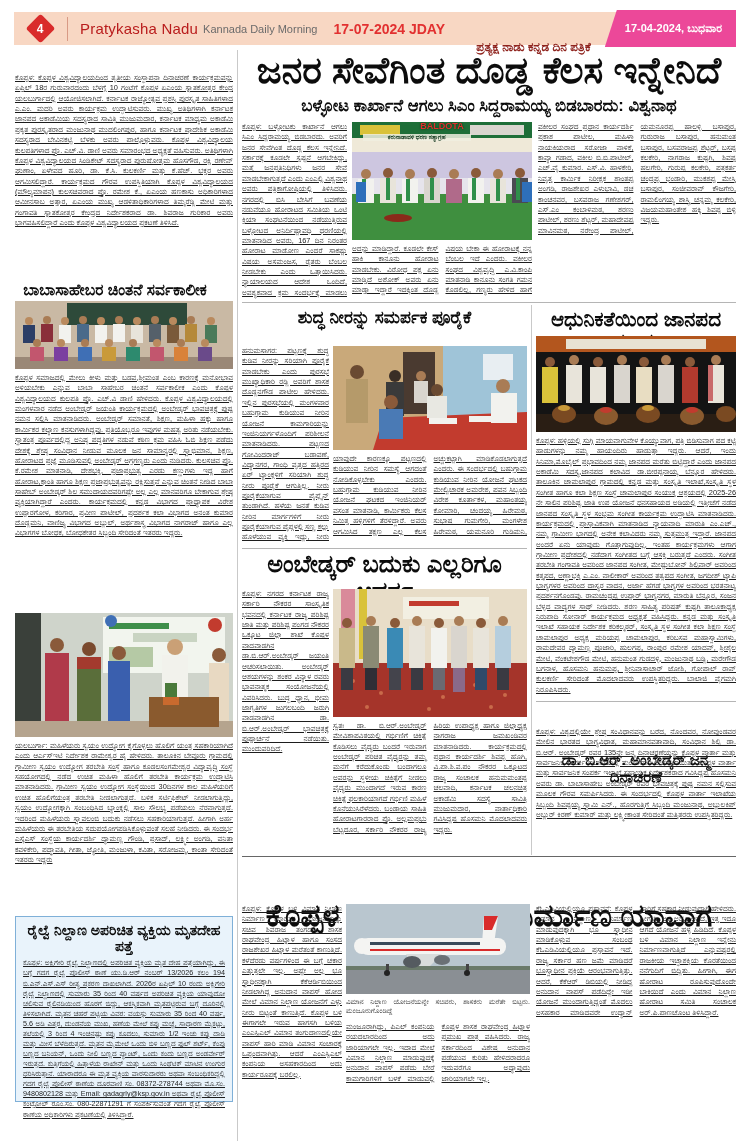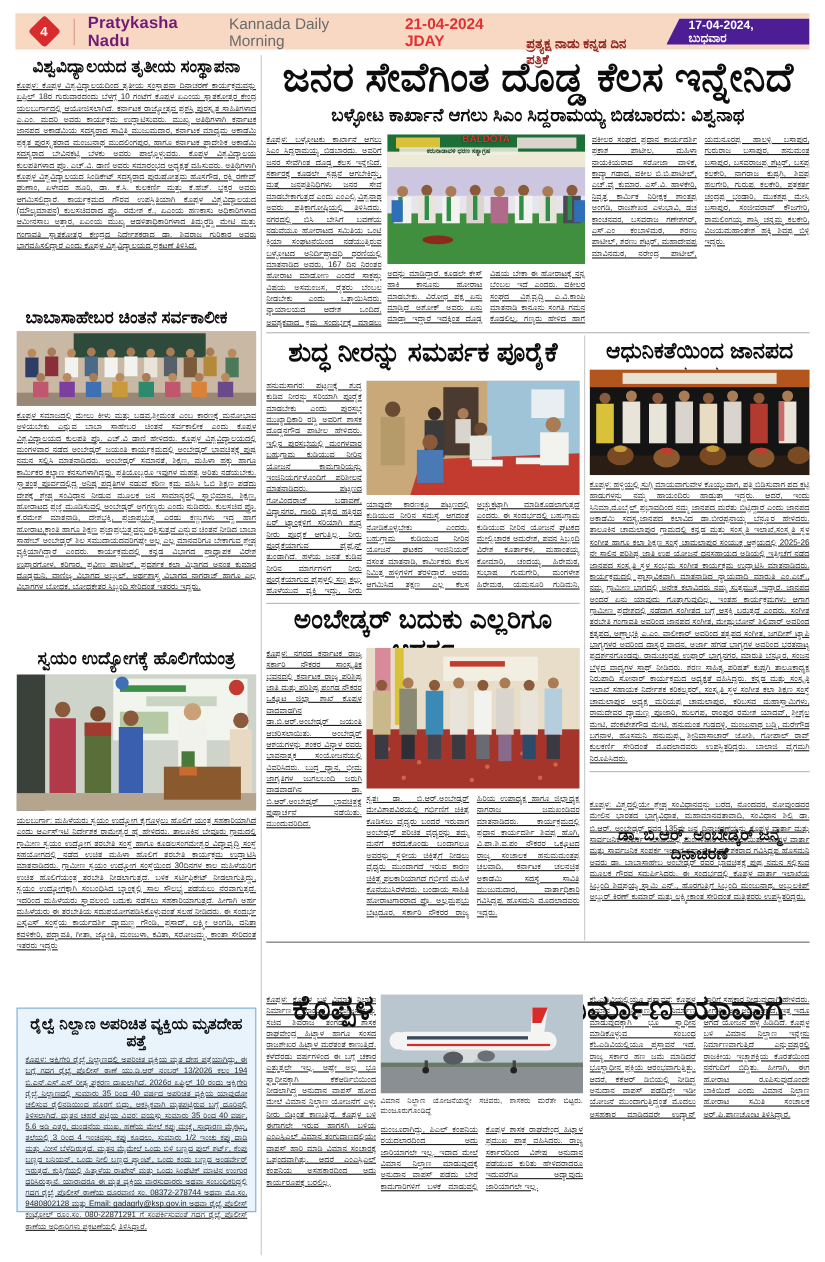--- a/index.html
+++ b/index.html
@@ -7,25 +7,25 @@
   body { font-family:"Liberation Sans","DejaVu Sans",sans-serif; }
   #page { position:relative; width:750px; height:1147px; background:#fff; overflow:hidden; }
 
   
   .masthead { position:absolute; left:14px; top:12px; width:722px; height:33px;
     background:#f8d7c3; display:flex; align-items:center; }
   .logo-diamond { width:21px; height:21px; background:#d92b2b; transform:rotate(45deg);
     margin-left:16px; display:flex; align-items:center; justify-content:center; border-radius:3px; }
   .logo-diamond span { transform:rotate(-45deg); color:#fff; font-weight:bold; font-size:12px; }
   .mast-div { width:1px; height:24px; background:#d89a85; margin:0 12px 0 16px; }
-  .paper-name { font-size:15px; font-weight:bold; color:#701a75; letter-spacing:.2px; }
-  .paper-sub { font-size:14px; color:#6b6b6b; margin-left:5px; }
+  .paper-name { font-size:15px; font-weight:normal; color:#b91c1c; letter-spacing:.2px; }
+  .paper-sub { font-size:11px; color:#6b6b6b; margin-left:5px; }
   .edition-date { font-size:14px; font-weight:bold; color:#e23030; margin-left:16px; }
   .kn-title { font-size:12px; font-weight:bold; color:#8f231d; margin-left:auto; margin-right:14px;margin-top:36px; }
-  .date-banner { height:24px; background:#4c1d95; color:#fff; font-weight:bold; font-size:11px;
+  .date-banner { height:37px; background:#ec4899; color:#fff; font-weight:bold; font-size:11px;
     display:flex; align-items:center; padding:0 14px 0 20px; margin-right:0;
     clip-path:polygon(12px 0,100% 0,100% 100%,0 100%); }
 
   .vline { position:absolute; width:1px; background:#c9c9c9; }
   .hline { position:absolute; height:1px; background:#b5b5b5; }
 
   .headline { font-weight:bold; color:#0c0c0c; line-height:1.12; text-align:center; }
   .body-txt { font-size:7.4px; line-height:1.4; color:#1d1d1d; text-align:justify;
     overflow:hidden; word-break:break-word;text-decoration:underline; }
   .cols2 { column-count:2; column-gap:7px; }
@@ -47,33 +47,32 @@
 
 <div id="page">
 
   <div class="masthead">
     <div class="logo-diamond">
         <span>4</span>
       </div>
     <div class="mast-div"></div>
     <span class="paper-name">Pratykasha Nadu</span>
     <span class="paper-sub">Kannada Daily Morning</span>
-    <span class="edition-date">21-04-2024 JDAY</span>
+    <span class="edition-date">17-07-2024 JDAY</span>
     <span class="kn-title">ಪ್ರತ್ಯಕ್ಷ ನಾಡು ಕನ್ನಡ ದಿನ ಪತ್ರಿಕೆ</span>
     <div class="date-banner">17-04-2024, ಬುಧವಾರ</div>
   </div>
 
   <div class="vline" style="left:237px; top:50px; height:1091px;"></div>
   <div class="vline" style="left:531px; top:305px; height:550px;"></div>
   <div class="hline" style="left:242px; top:302px; width:494px;"></div>
   <div class="hline" style="left:242px; top:548px; width:285px;"></div>
   <div class="hline" style="left:536px; top:701px; width:200px;"></div>
   <div class="hline" style="left:242px; top:856px; width:494px; background:#666;"></div>
 
-  <div class="abs headline" style="left:15px; top:52px; width:218px; font-size:15.5px;">ವಿಶ್ವವಿದ್ಯಾಲಯದ ತೃತೀಯ ಸಂಸ್ಥಾಪನಾ</div>
   <div class="abs body-txt" style="left:15px; top:73px; width:218px; height:206px;">ಕೊಪ್ಪಳ: ಕೊಪ್ಪಳ ವಿಶ್ವವಿದ್ಯಾಲಯದಿಂದ ತೃತೀಯ ಸಂಸ್ಥಾಪನಾ ದಿನಾಚರಣೆ ಕಾರ್ಯಕ್ರಮವನ್ನು ಏಪ್ರಿಲ್ 18ರ ಗುರುವಾರದಂದು ಬೆಳಗ್ಗೆ 10 ಗಂಟೆಗೆ ಕೊಪ್ಪಳ ಏಎಂಯ ಸ್ನಾತಕೋತ್ತರ ಕೇಂದ್ರ ಯಲಬುರ್ಗಾದಲ್ಲಿ ಆಯೋಜಿಸಲಾಗಿದೆ. ಕರ್ನಾಟಕ ರಾಜ್ಯೋತ್ಸವ ಪ್ರಶಸ್ತಿ ಪುರಸ್ಕೃತ ಸಾಹಿತಿಗಳಾದ ಎ.ಎಂ. ಮದರಿ ಅವರು ಕಾರ್ಯಕ್ರಮ ಉದ್ಘಾಟಿಸುವರು. ಮುಖ್ಯ ಅತಿಥಿಗಳಾಗಿ ಕರ್ನಾಟಕ ಜಾನಪದ ಅಕಾಡೆಮಿಯ ಸದಸ್ಯರಾದ ಸಾವಿತ್ರಿ ಮುಜುಮದಾರ, ಕರ್ನಾಟಕ ಮಾಧ್ಯಮ ಅಕಾಡೆಮಿ ಪ್ರಕೃತ ಪುರಸ್ಕೃತರಾದ ಮಂಜುನಾಥ ಮುದಲಿಂಗಪುರ, ಹಾಗೂ ಕರ್ನಾಟಕ ಪ್ರಾದೇಶಿಕ ಅಕಾಡೆಮಿ ಸದಸ್ಯರಾದ ಬೇವಿನಕಟ್ಟಿ ಬೆಳಕು ಅವರು ಪಾಲ್ಗೊಳ್ಳುವರು. ಕೊಪ್ಪಳ ವಿಶ್ವವಿದ್ಯಾಲಯ ಕುಲಪತಿಗಳಾದ ಪ್ರೊ. ಎಚ್.ವಿ. ಡಾಣಿ ಅವರು ಸಮಾರಂಭದ ಅಧ್ಯಕ್ಷತೆ ವಹಿಸುವರು. ಅತಿಥಿಗಳಾಗಿ ಕೊಪ್ಪಳ ವಿಶ್ವವಿದ್ಯಾಲಯದ ಸಿಂಡಿಕೇಟ್ ಸದಸ್ಯರಾದ ಪುರುಷೋತ್ತಮ ಹೊಸಗೌಡ, ರಕ್ಷಿ ರಣೇವ್ ಘುಣಾಂ, ಏಳೇವದ ಹೂರಿ, ಡಾ. ಕೆ.ಸಿ. ಕುಲಕರ್ಣಿ ಮತ್ತು ಕೆ.ಹೆಚ್. ಭಕ್ತರ ಅವರು ಆಗಮಿಸಲಿದ್ದಾರೆ. ಕಾರ್ಯಕ್ರಮದ ಗೌರವ ಉಪಸ್ಥಿತಿಯಾಗಿ ಕೊಪ್ಪಳ ವಿಶ್ವವಿದ್ಯಾಲಯದ (ಮೌಲ್ಯಮಾಪನ) ಕುಲಸಚಿವರಾದ ಪ್ರೊ. ರಮೇಶ ಕೆ., ಏಎಂಯ ಹಣಕಾಸು ಅಧಿಕಾರಿಗಳಾದ ಆಮೀನಸಾಬ ಅತ್ತಾರ, ಏಎಂಯ ಮುಖ್ಯ ಆಡಳಿತಾಧಿಕಾರಿಗಳಾದ ತಿಮ್ಮರೆಡ್ಡಿ ಮೇಟಿ ಮತ್ತು ಗಂಗಾವತಿ ಸ್ನಾತಕೋತ್ತರ ಕೇಂದ್ರದ ನಿರ್ದೇಶಕರಾದ ಡಾ. ಶಿವರಾಜ ಗುರಿಕಾರ ಅವರು ಭಾಗವಹಿಸಲಿದ್ದಾರೆ ಎಂದು ಕೊಪ್ಪಳ ವಿಶ್ವವಿದ್ಯಾಲಯದ ಪ್ರಕಟಣೆ ತಿಳಿಸಿದೆ.</div>
 
   <div class="abs headline" style="left:6px; top:281px; width:218px; font-size:15.5px;">ಬಾಬಾಸಾಹೇಬರ ಚಿಂತನೆ ಸರ್ವಕಾಲೀಕ</div>
   <div class="photo" style="left:15px; top:301px; width:218px; height:68px;">
     <svg viewBox="0 0 218 68" preserveAspectRatio="none">
       <rect width="218" height="68" fill="#c9b9a4"></rect>
       <rect x="52" y="2" width="120" height="22" fill="#2e4a3a"></rect>
       <rect x="0" y="56" width="218" height="12" fill="#9a8877"></rect>
       <g>
         <circle cx="14" cy="20" r="4" fill="#b98a5e"></circle>
@@ -114,21 +113,20 @@
           <rect x="135" y="46" width="14" height="14" fill="#c2566e"></rect>
         <circle cx="166" cy="42" r="4" fill="#a97c55"></circle>
           <rect x="159" y="46" width="14" height="14" fill="#d9823a"></rect>
         <circle cx="190" cy="42" r="4" fill="#b98a5e"></circle>
           <rect x="183" y="46" width="14" height="14" fill="#6a4a8a"></rect>
       </g>
     </svg>
   </div>
   <div class="abs body-txt" style="left:15px; top:373px; width:218px; height:216px;">ಕೊಪ್ಪಳ ಸಮಾಜದಲ್ಲಿ ಮೇಲು ಕೀಳು ಮತ್ತು ಬಡವ,ಶ್ರೀಮಂತ ಎಂಬ ಕಾರಣಕ್ಕೆ ಮನೋಭಾವ ಅಳಿಯಬೇಕು ಎನ್ನುವ ಬಾಬಾ ಸಾಹೇಬರ ಚಿಂತನೆ ಸರ್ವಕಾಲೀಕ ಎಂದು ಕೊಪ್ಪಳ ವಿಶ್ವವಿದ್ಯಾಲಯದ ಕುಲಪತಿ ಪ್ರೊ. ಎಚ್.ವಿ ಡಾಣಿ ಹೇಳಿದರು. ಕೊಪ್ಪಳ ವಿಶ್ವವಿದ್ಯಾಲಯದಲ್ಲಿ ಮಂಗಳವಾರ ನಡೆದ ಅಂಬೇಡ್ಕರ್ ಜಯಂತಿ ಕಾರ್ಯಕ್ರಮದಲ್ಲಿ ಅಂಬೇಡ್ಕರ್ ಭಾವಚಿತ್ರಕ್ಕೆ ಪುಷ್ಪ ನಮನ ಸಲ್ಲಿಸಿ ಮಾತನಾಡಿದರು. ಅಂಬೇಡ್ಕರ್ ಸಮಾನತೆ, ಶಿಕ್ಷಣ, ಮಹಿಳಾ ಹಕ್ಕು ಹಾಗೂ ಕಾರ್ಮಿಕರ ಕಲ್ಯಾಣ ಕನಸುಗಳಾಗಿದ್ದವು. ಪ್ರತಿಯೊಬ್ಬರೂ ಇವುಗಳ ಮಹತ್ವ ಅರಿತು ನಡೆಯಬೇಕು. ಸ್ವಾತಂತ್ರ ಪೂರ್ವದಲ್ಲಿದ್ದ ಅನಿಷ್ಠ ಪದ್ಧತಿಗಳ ನಡುವೆ ಕಠಿಣ ಕ್ರಮ ವಹಿಸಿ ಓಬಿ ಶಿಕ್ಷಣ ಪಡೆದು ದೇಶಕ್ಕೆ ಶ್ರೇಷ್ಠ ಸಂವಿಧಾನ ನೀಡುವ ಮೂಲಕ ಜನ ಸಾಮಾನ್ಯರಲ್ಲಿ ಸ್ವಾಭಿಮಾನ, ಶಿಕ್ಷಣ, ಹೋರಾಟದ ಪ್ರಜ್ಞೆ ಮೂಡಿಸುವಲ್ಲಿ ಅಂಬೇಡ್ಕರ್ ಅಗ್ರಗಣ್ಯರು ಎಂದು ನುಡಿದರು. ಕುಲಸಚಿವ ಪ್ರೊ. ಕೆ.ರಮೇಶ ಮಾತನಾಡಿ, ದೇಶಭಕ್ತಿ, ಪ್ರಜಾಪ್ರಭುತ್ವ ಎರಡು ಕಣ್ಣುಗಳು ಇದ್ದ ಹಾಗೆ ಹೋರಾಟ,ಕ್ರಾಂತಿ ಹಾಗೂ ಶಿಕ್ಷಣ ಪ್ರಜಾಪ್ರಭುತ್ವವನ್ನು ರಕ್ಷಿಸುತ್ತವೆ ಎನ್ನುವ ಚಿಂತನೆ ನೀಡಿದ ಬಾಬಾ ಸಾಹೇಬ್ ಅಂಬೇಡ್ಕರ್ ಶಿಲ ಸಮುದಾಯದವರಿಗಷ್ಟೇ ಅಲ್ಲ ಎಲ್ಲ ಮಾನವರಿಗೂ ಬೇಕಾಗುವ ಶ್ರೇಷ್ಠ ವ್ಯಕ್ತಿಯಾಗಿದ್ದಾರೆ ಎಂದರು. ಕಾರ್ಯಕ್ರಮದಲ್ಲಿ ಕನ್ನಡ ವಿಭಾಗದ ಪ್ರಾಧ್ಯಾಪಕ ವಿರೇಶ ಉಪ್ಪಾರಗೋಳ, ಕರಿಗಾರ, ಪ್ರವೀಣ ಪಾಟೀಲ್, ಪ್ರದರ್ಶಕ ಕಲಾ ವಿಭಾಗದ ಅನಂತ ಕುಮಾರ ದೊಡ್ಡಮನಿ, ವಾಣಿಜ್ಯ ವಿಭಾಗದ ಅಬ್ದುಲ್, ಅರ್ಥಶಾಸ್ತ್ರ ವಿಭಾಗದ ನಾಗರಾಜ್ ಹಾಗೂ ಎಲ್ಲ ವಿಭಾಗಗಳ ಬೋಧಕ, ಬೋಧಕೇತರ ಸಿಬ್ಬಂದಿ ಸೇರಿದಂತೆ ಇತರರು ಇದ್ದರು.</div>
 
-  <div class="abs headline" style="left:15px; top:591px; width:218px; font-size:16px;">ಸ್ವಯಂ ಉದ್ಯೋಗಕ್ಕೆ ಹೊಲಿಗೆಯಂತ್ರ</div>
   <div class="photo" style="left:15px; top:613px; width:218px; height:124px;">
     <svg viewBox="0 0 218 124" preserveAspectRatio="none">
       <rect width="218" height="124" fill="#cfd4cb"></rect>
       <rect x="0" y="0" width="26" height="124" fill="#3a403a"></rect>
       <rect x="88" y="4" width="122" height="56" fill="#f2f5ee"></rect>
       <rect x="94" y="10" width="60" height="6" fill="#3f8f4a"></rect>
       <rect x="118" y="20" width="64" height="9" fill="#c9d4c2"></rect>
       <circle cx="200" cy="12" r="7" fill="#c23b2e"></circle>
       <circle cx="96" cy="8" r="6" fill="#3f6fb5"></circle>
       <rect x="94" y="34" width="44" height="20" fill="#b5c9a5"></rect>
@@ -196,21 +194,21 @@
       <rect x="4" y="60" width="10" height="20" fill="#2e6fba"></rect>
       <rect x="170" y="60" width="10" height="20" fill="#2e6fba"></rect>
       <ellipse cx="46" cy="96" rx="14" ry="4" fill="#8a2a1a"></ellipse>
     </svg>
     <div class="overlay-red">BALDOTA</div>
     <div class="overlay-sub">ಕರುನಾಡಾವಳಿ ಧರಣ ಸತ್ಯಾಗ್ರಹ</div>
   </div>
   <div class="abs body-txt cols2" style="left:352px; top:244px; width:180px; height:56px;">ಅದನ್ನು ಮಾಡಿದ್ದಾರೆ. ಕೂಡಲೇ ಕೇಸ್ ಹಾಕಿ ಕಾನೂನು ಹೋರಾಟ ಮಾಡಬೇಕು. ವಿರೋಧ ಪಕ್ಷ ಏನು ಮಾಡ್ತಿದೆ ಅಶೋಕ್ ಅವರು ಏನು ಮಾಡ್ತಾ ಇದ್ದಾರೆ ಇದಕ್ಕಿಂತ ದೊಡ್ಡ ವಿಷಯ ಬೇಕಾ ಈ ಹೋರಾಟಕ್ಕೆ ನನ್ನ ಬೆಂಬಲ ಇದೆ ಎಂದರು. ವಕೀಲರ ಸಂಘದ ವಿಶ್ವವೃದ್ಧಿ ಎ.ವಿ.ಕಾಂಪಿ ಮಾತನಾಡಿ ಕಾನೂನು ಸಂಗತಿ ಗಮನ ಕೊಡಲಿಲ್ಲ, ಗಣ್ಯರು ಹೇಳಿದ ಹಾಗೆ ಸರ್ಕಾರ ಅವರ ಮಾತನ್ನು ಕೇಳಬೇಕು ಎಂದು ಆಗ್ರಹಿಸಿದರು.</div>
   <div class="abs body-txt cols2" style="left:538px; top:122px; width:198px; height:178px;">ವಕೀಲರ ಸಂಘದ ಪ್ರಧಾನ ಕಾರ್ಯದರ್ಶಿ ಪ್ರಕಾಶ ಪಾಟೀಲ, ಮಹಿಳಾ ನಾಯಕಿಯರಾದ ಸರೋಜಾ ವಾಳಿಕೆ, ಕಾವ್ಯಾ ಗಡಾದ, ವಕೀಲ ಬಿ.ಬಿ.ಪಾಟೀಲ್, ಎಚ್.ವೈ ಕುಮಾರ. ಎಸ್.ವಿ. ಹಾಳಕೇರಿ, ನಿವೃತ್ತ ಕಾರ್ಮಿಕ ನಿರೀಕ್ಷಕ ಶಾಂತಪ್ಪ ಅಂಗಡಿ, ರಾಜಶೇಖರ ಎಳುಭಾವಿ, ಡಚ ಕಾಂಚನವರ, ಬಸವರಾಜ ಗಣೇಶಗರ್, ಎಸ್.ಎಂ ಕಂಬಾಳಿಮಠ, ಶರಣು ಪಾಟೀಲ್, ಶರಣು ಶೆಟ್ಟರ್, ಮಹಾದೇವಪ್ಪ ಮಾವಿನಮಠ, ನರೇಂದ್ರ ಪಾಟೀಲ್, ಯಮನೂರಪ್ಪ ಹಾಲಳ್ಳಿ ಬಸಾಪುರ, ಗುರುರಾಜ ಬಸಾಪುರ, ಹನುಮಂತ ಬಸಾಪುರ, ಬಸವರಾಜಪ್ಪ ಶೆಟ್ಟರ್, ಬಸಪ್ಪ ಕಲಕೇರಿ, ನಾಗರಾಜ ಕುಷ್ಟಗಿ, ಶಿವಪ್ಪ ಹಲಗೇರಿ, ಗುರುಪ್ಪ ಕಲಕೇರಿ, ಪತ್ರಕರ್ತ ಚಂದ್ರಪ್ಪ ಭಂಡಾರಿ, ಮುಕಶಪ್ಪ ಮೇಸ್ತಿ ಬಸಾಪುರ, ಸಂಜೀವರಾವ್ ಕೌಜಗೇರಿ, ರಾಮಲಿಂಗಯ್ಯ ಶಾಸ್ತ್ರಿ ಚನ್ನಮ್ಮ ಕಲಕೇರಿ, ವಿಜಯಮಹಾಂತೇಶ ಹಕ್ಕಿ ಶಿವಪ್ಪ ಬಿಳ್ಳಿ ಇದ್ದರು.</div>
 
-  <div class="abs headline" style="left:242px; top:308px; width:285px; font-size:24px;">ಶುದ್ಧ ನೀರನ್ನು ಸಮರ್ಪಕ ಪೂರೈಕೆ</div>
+  <div class="abs headline" style="left:242px; top:308px; width:285px; font-size:17px;">ಶುದ್ಧ ನೀರನ್ನು ಸಮರ್ಪಕ ಪೂರೈಕೆ</div>
   <div class="abs body-txt" style="left:242px; top:346px; width:87px; height:196px;">ಹನುಮಸಾಗರ: ಪಟ್ಟಣಕ್ಕೆ ಶುದ್ಧ ಕುಡಿವ ನೀರನ್ನು ಸರಿಯಾಗಿ ಪೂರೈಕೆ ಮಾಡಬೇಕು ಎಂದು ಪುರಸಭೆ ಮುಖ್ಯಾಧಿಕಾರಿ ರಡ್ಡಿ ಅವರಿಗೆ ಶಾಸಕ ದೊಡ್ಡನಗೌಡ ಪಾಟೀಲ ಹೇಳಿದರು. ಇಲ್ಲಿನ ಪುರಸಭೆಯಲ್ಲಿ ಮಂಗಳವಾರ ಬಹುಗ್ರಾಮ ಕುಡಿಯುವ ನೀರಿನ ಯೋಜನೆ ಕಾಮಗಾರಿಯನ್ನು ಇಂಜಿನಿಯರ್ಗಳೊಂದಿಗೆ ಪರಿಶೀಲನೆ ಮಾತನಾಡಿದರು. ಪಟ್ಟಣದ ಗೋವಿಂದರಾಜ್ ಬಡಾವಣೆ, ವಿದ್ಯಾನಗರ, ಗಾಂಧಿ ವೃತ್ತದ ಹತ್ತಿರದ ಏರ್ ಟ್ಯಾಂಕ್ಗಳಿಗೆ ಸರಿಯಾಗಿ ಶುದ್ಧ ನೀರು ಪೂರೈಕೆ ಆಗುತ್ತಿಲ್ಲ. ನೀರು ಪೂರೈಕೆಯಾಗುವ ಪೈಪ್ಲೈನ್ ತುಂಡಾಗಿದೆ. ಹಳೆಯ ಜನತೆ ಕುಡಿವ ನೀರಿನ ಮಾರ್ಗಗಳಿಗೆ ನೀರು ಪೂರೈಕೆಯಾಗುವ ಪೈಪ್ಗಳಲ್ಲಿ ಸಣ್ಣ ಕಲ್ಲು ಹೊಳೆಯುವ ವ್ಯಕ್ತಿ ಇದ್ದು, ನೀರು ಕಿರದಾಗಿ ಬಿಟ್ಟಿದೆ. ಅದನ್ನು ಸ್ವಚ್ಛಗೊಳಿಸಬೇಕು.</div>
   <div class="photo" style="left:333px; top:346px; width:194px; height:104px;">
     <svg viewBox="0 0 194 104" preserveAspectRatio="none">
       <rect width="194" height="104" fill="#c9a97a"></rect>
       <rect x="110" y="0" width="84" height="104" fill="#9fc4d8"></rect>
       <rect x="70" y="6" width="32" height="62" fill="#4a3a30"></rect>
       <rect x="150" y="8" width="30" height="26" fill="#e8eef2"></rect>
       <polygon points="50,72 194,66 194,104 40,104" fill="#c23b2e"></polygon>
       <rect x="96" y="72" width="28" height="6" fill="#f2f2ee"></rect>
       <rect x="136" y="70" width="30" height="6" fill="#f2f2ee"></rect>

